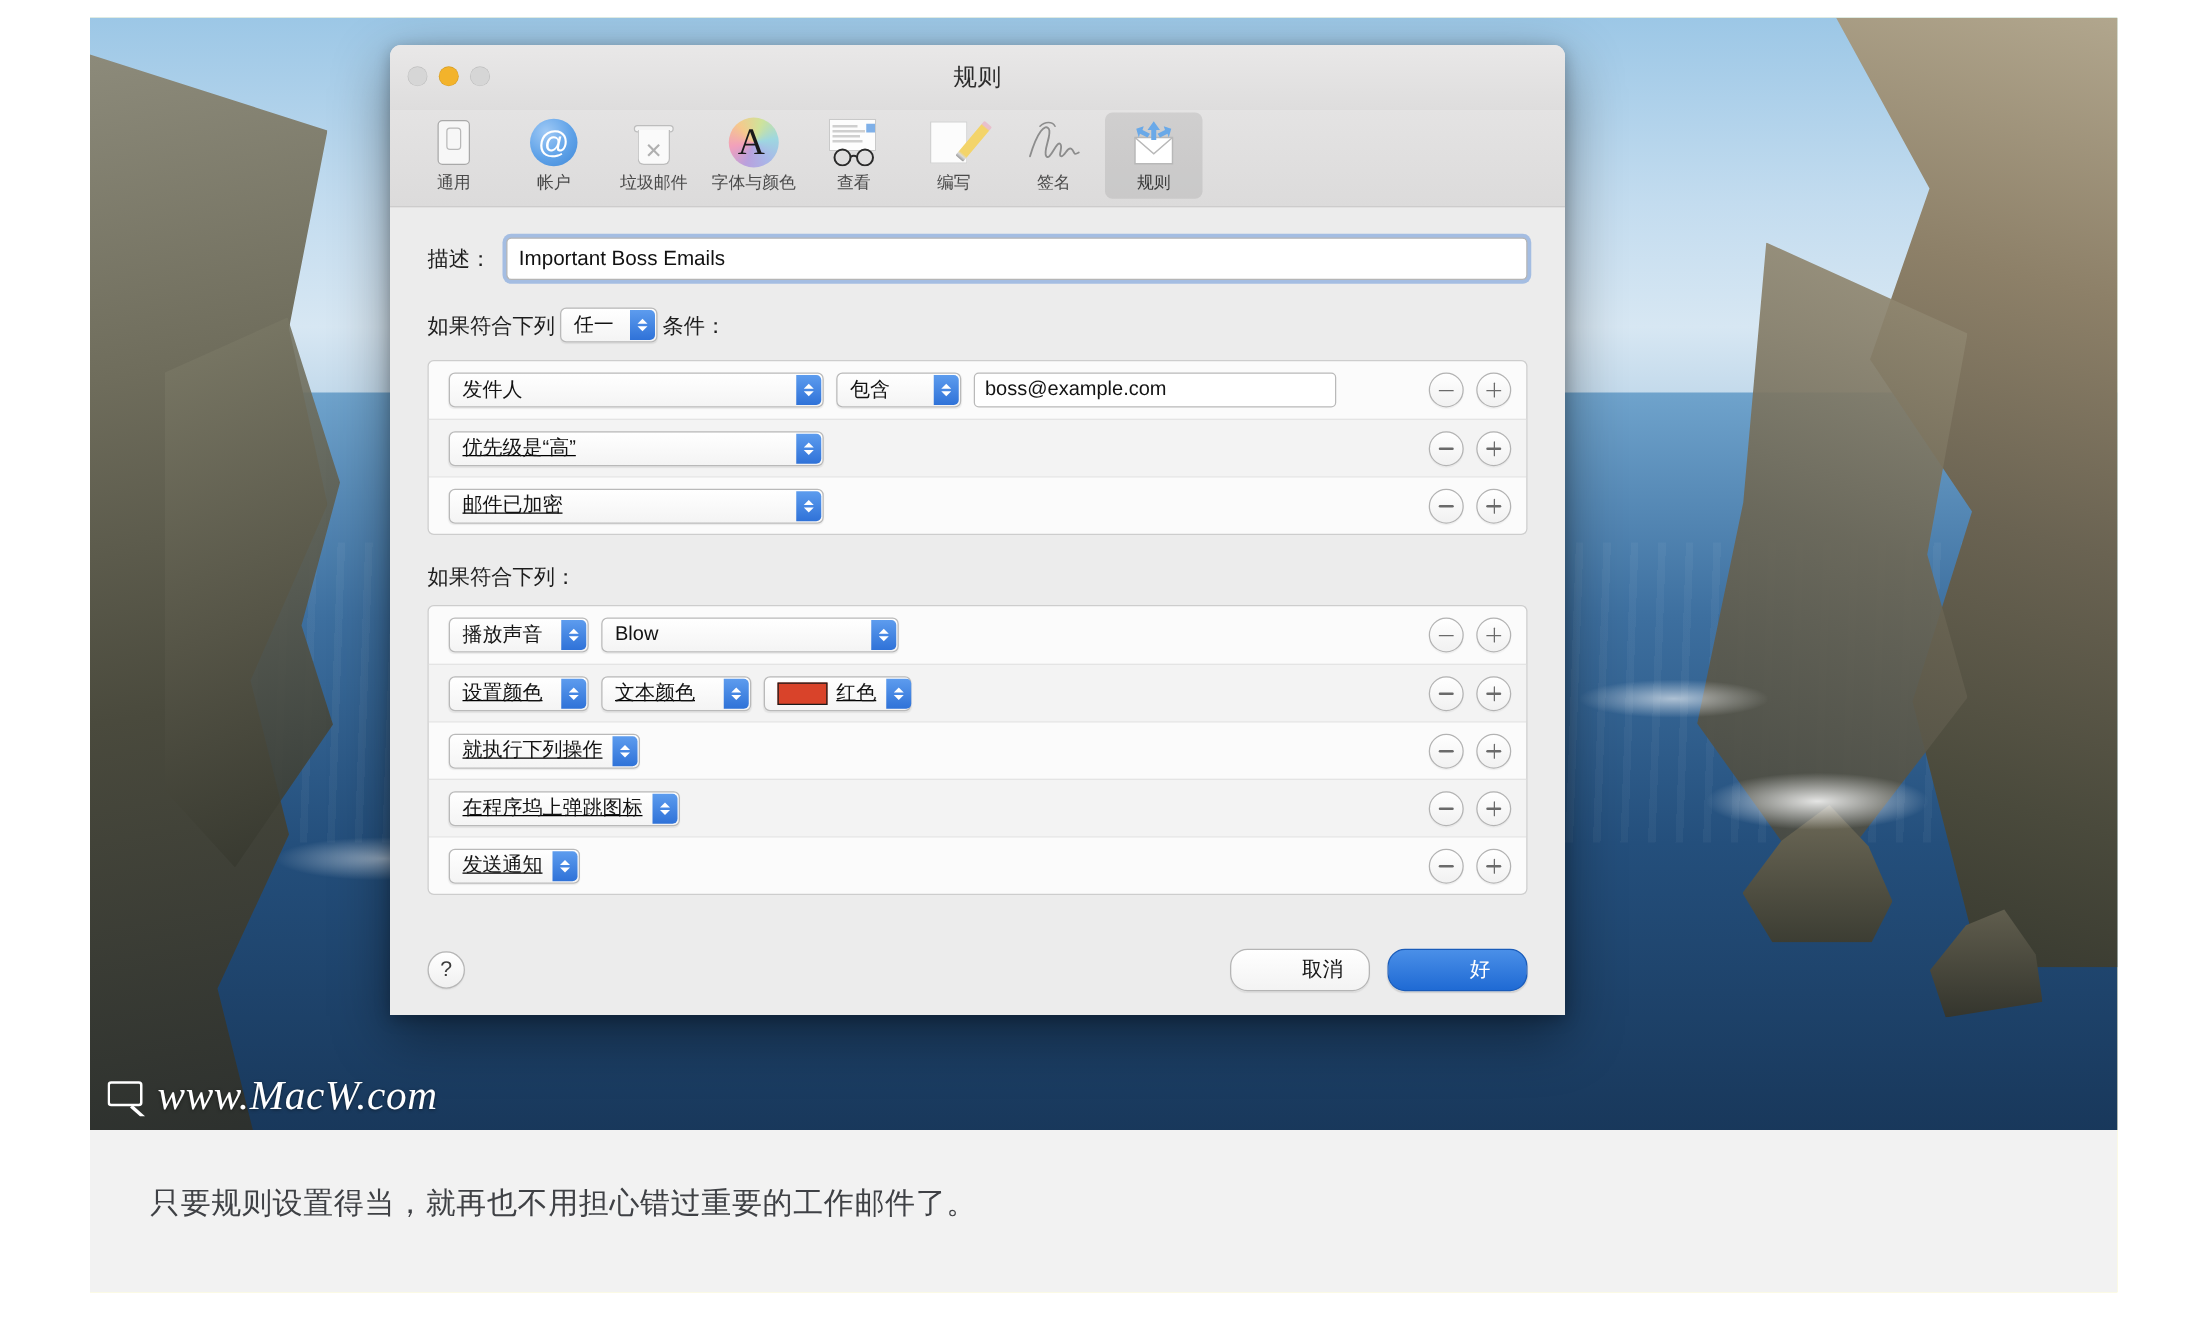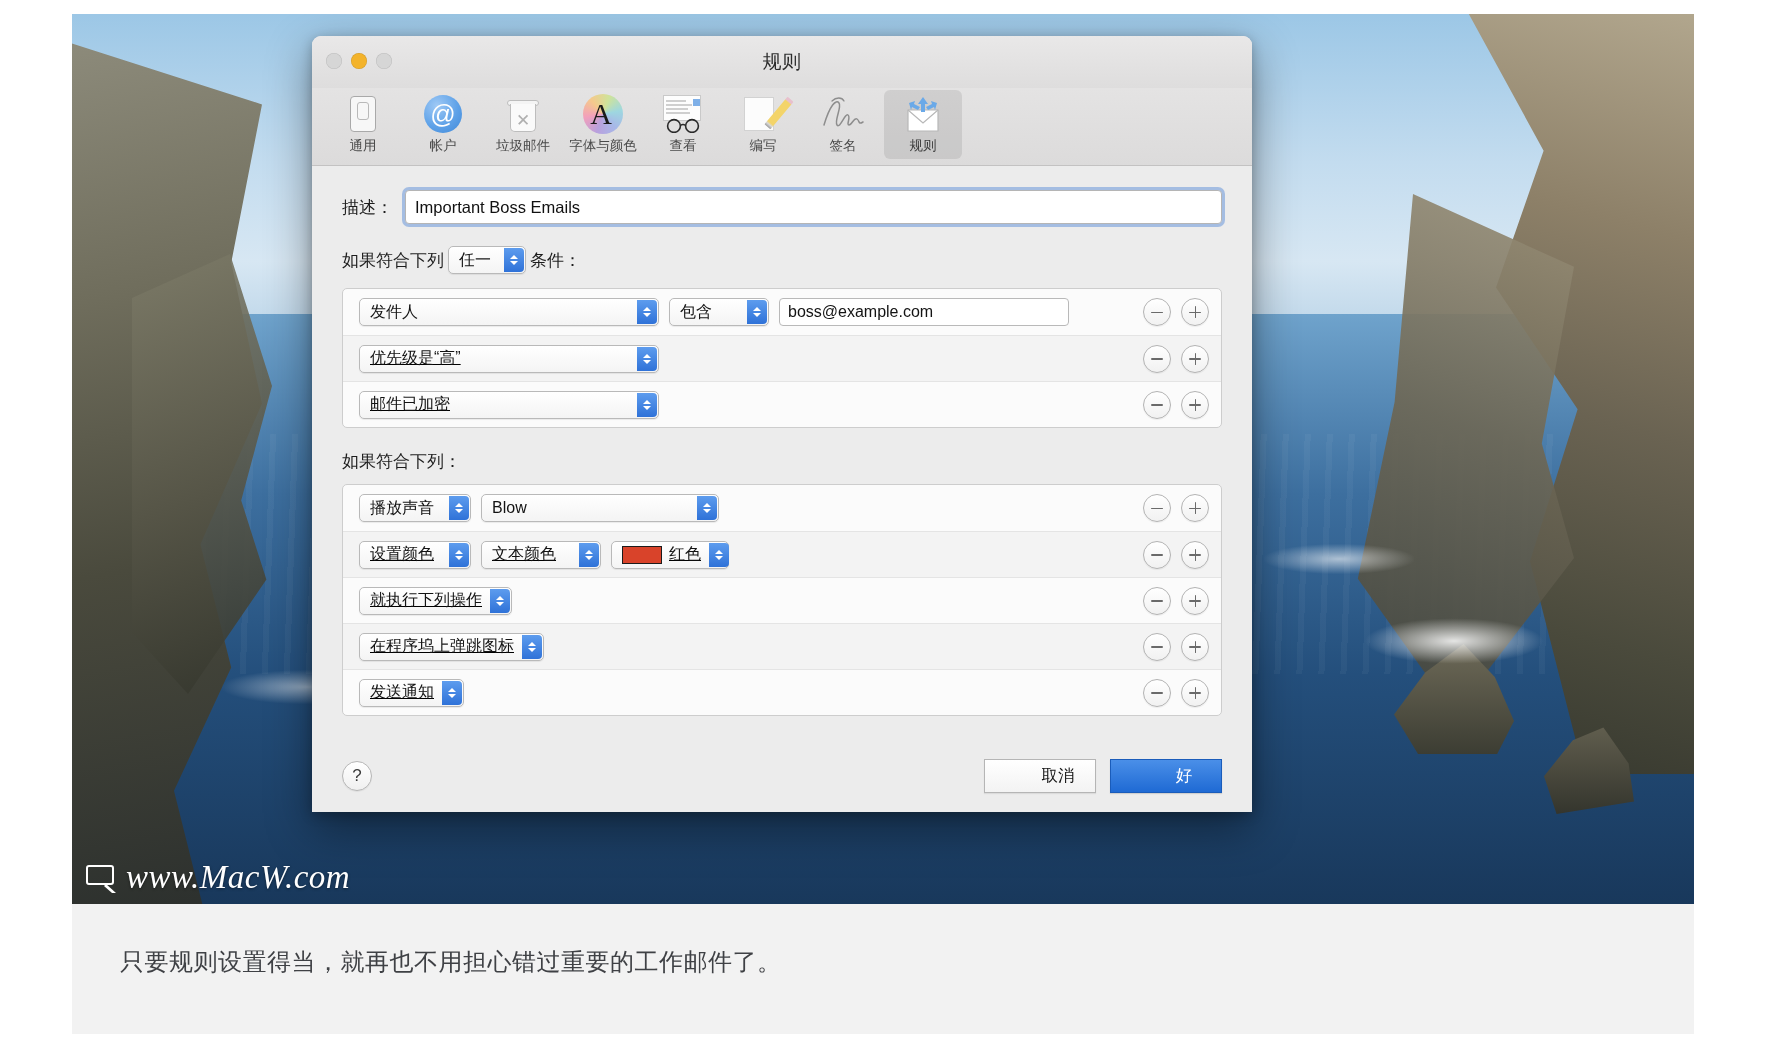--- a/index.html
+++ b/index.html
@@ -308,21 +308,21 @@
     background: linear-gradient(180deg,#ffffff 0%, #f0f0f0 100%);
     display: flex; align-items: center; justify-content: center;
     font-size: 17px; color: #3b3b3b;
     cursor: default;
     box-shadow: 0 1px 1px rgba(0,0,0,.06);
   }
   .footer-spacer { flex: 1 1 auto; }
   .btn {
     height: 34px;
     min-width: 112px;
-    border-radius: 0;
+    border-radius: 14px;
     font-size: 16.5px;
     display: flex; align-items: center; justify-content: center;
     cursor: default;
     font-family: Liberation Sans, sans-serif;
     padding-left: 36px;
   }
   #cancel-button {
     background: linear-gradient(180deg,#ffffff 0%, #f3f3f3 100%);
     border: 1px solid #b5b5b5;
     color: #161616;

